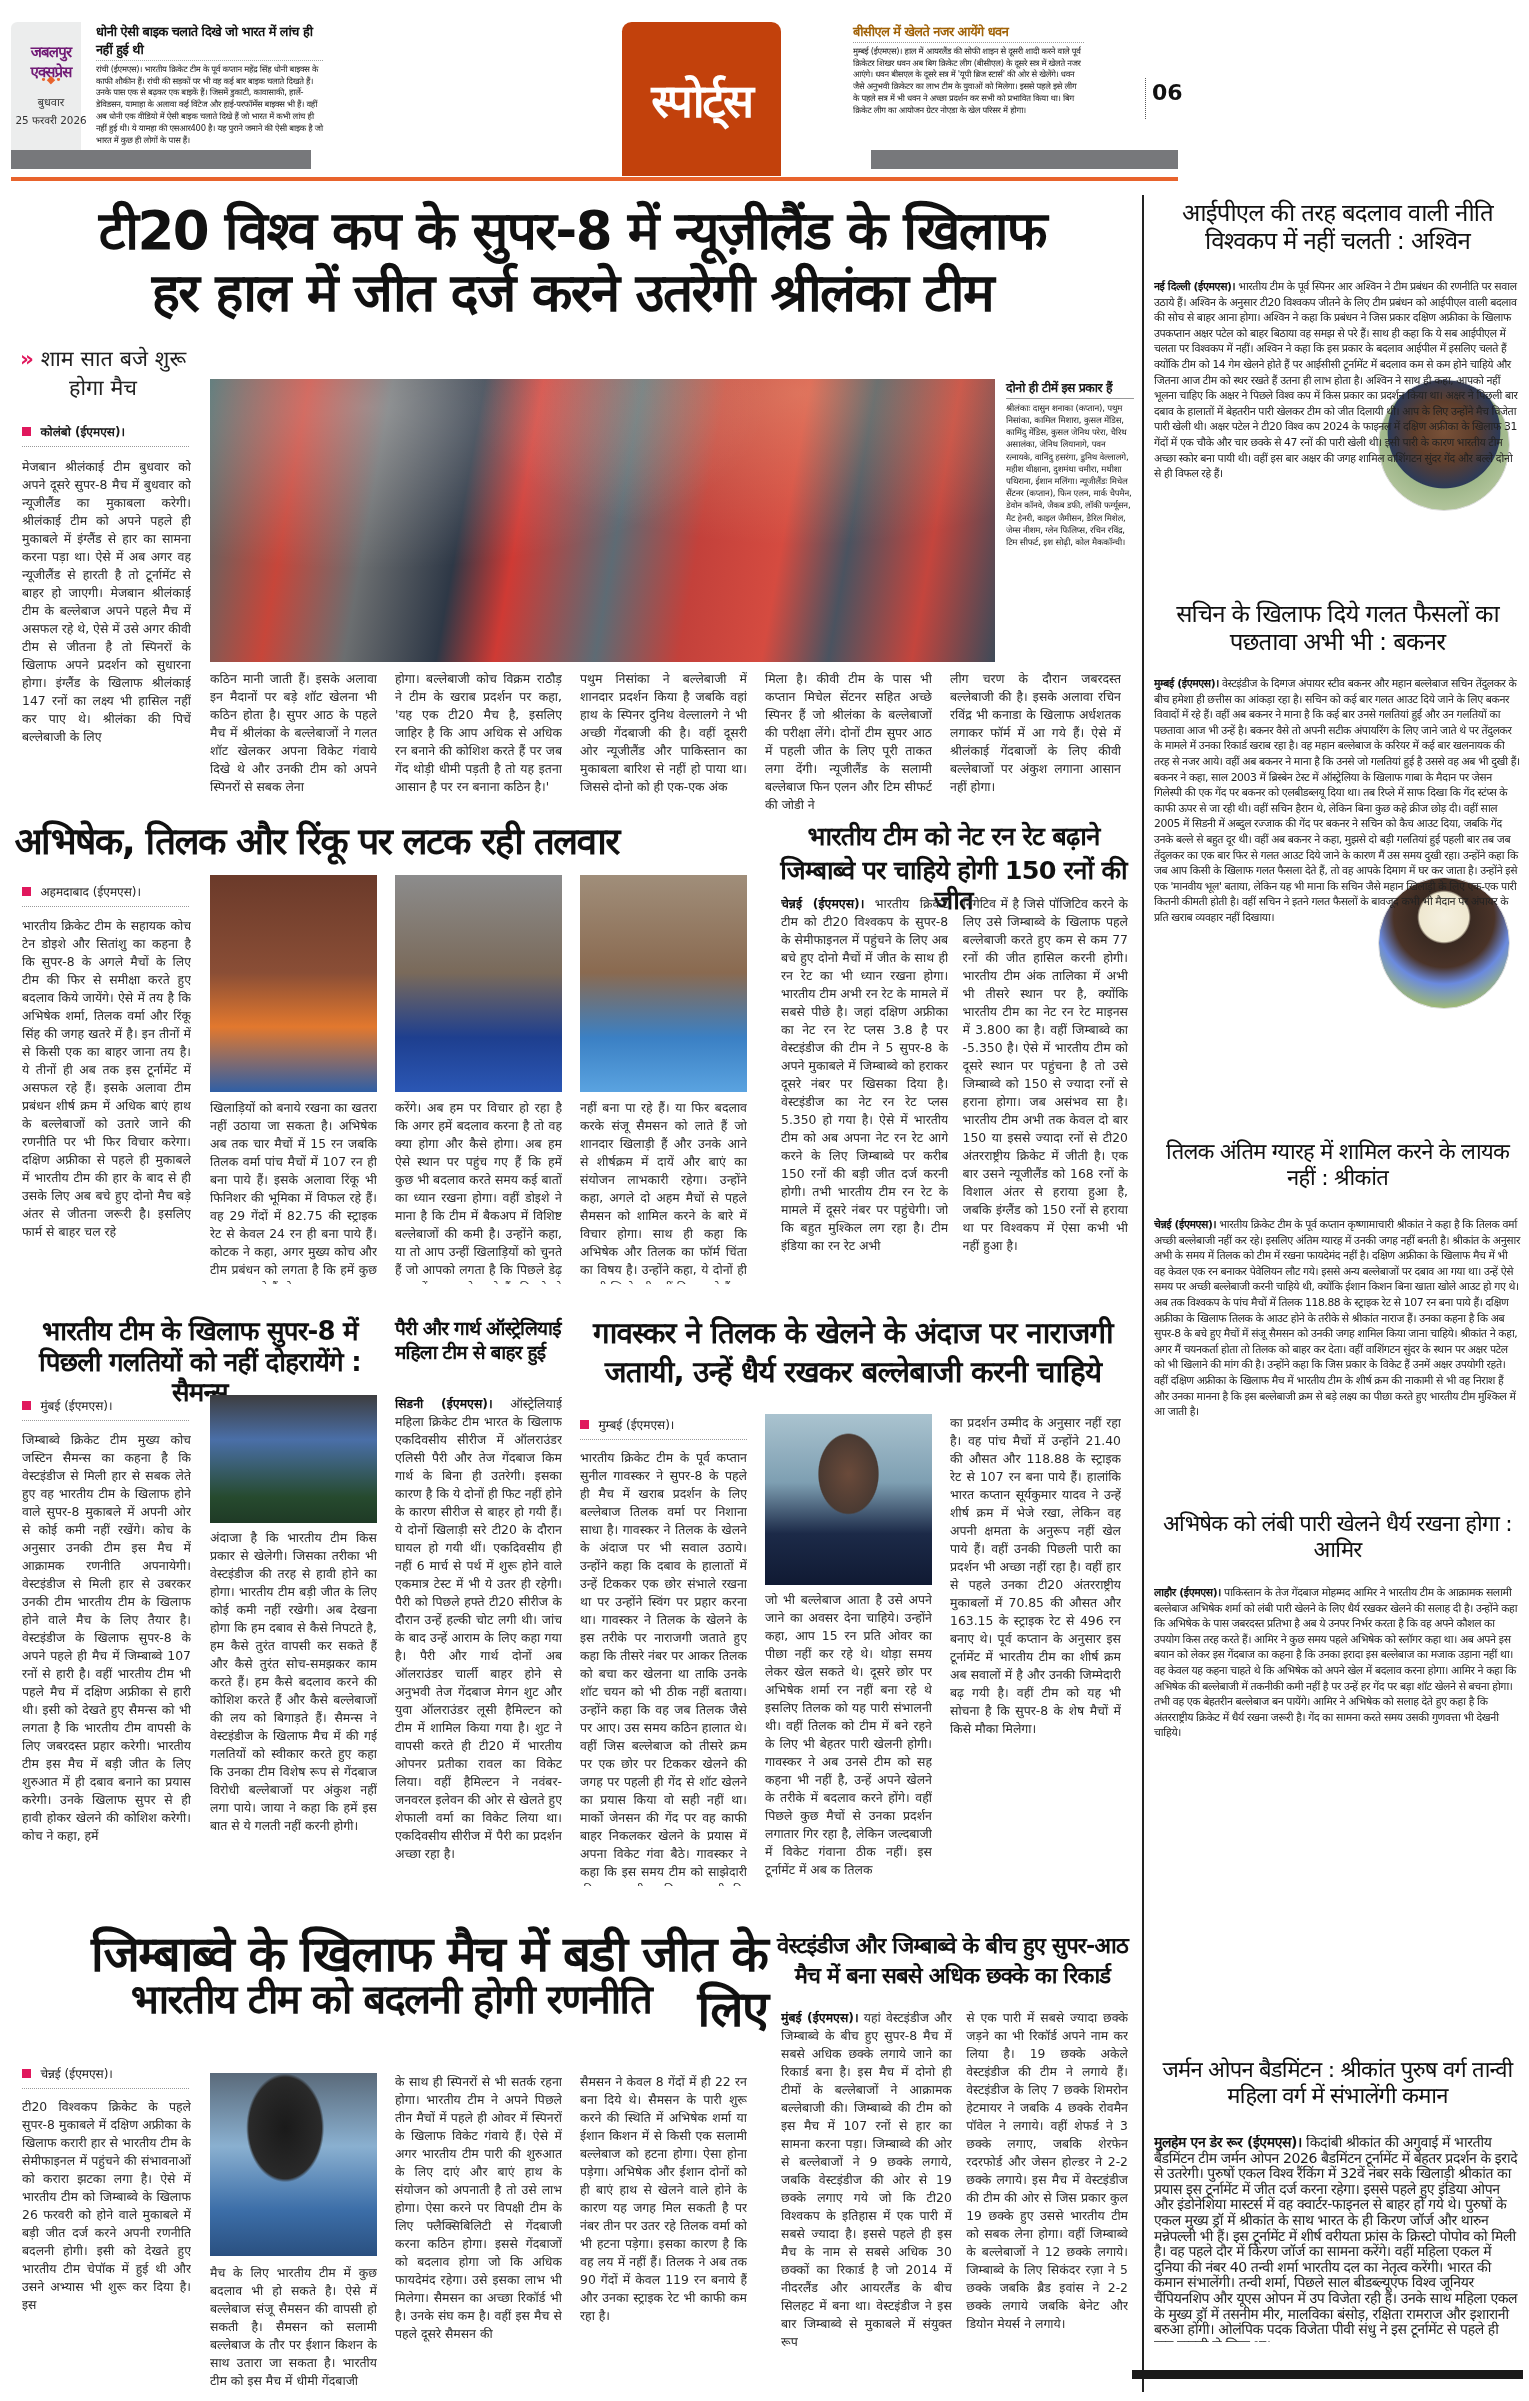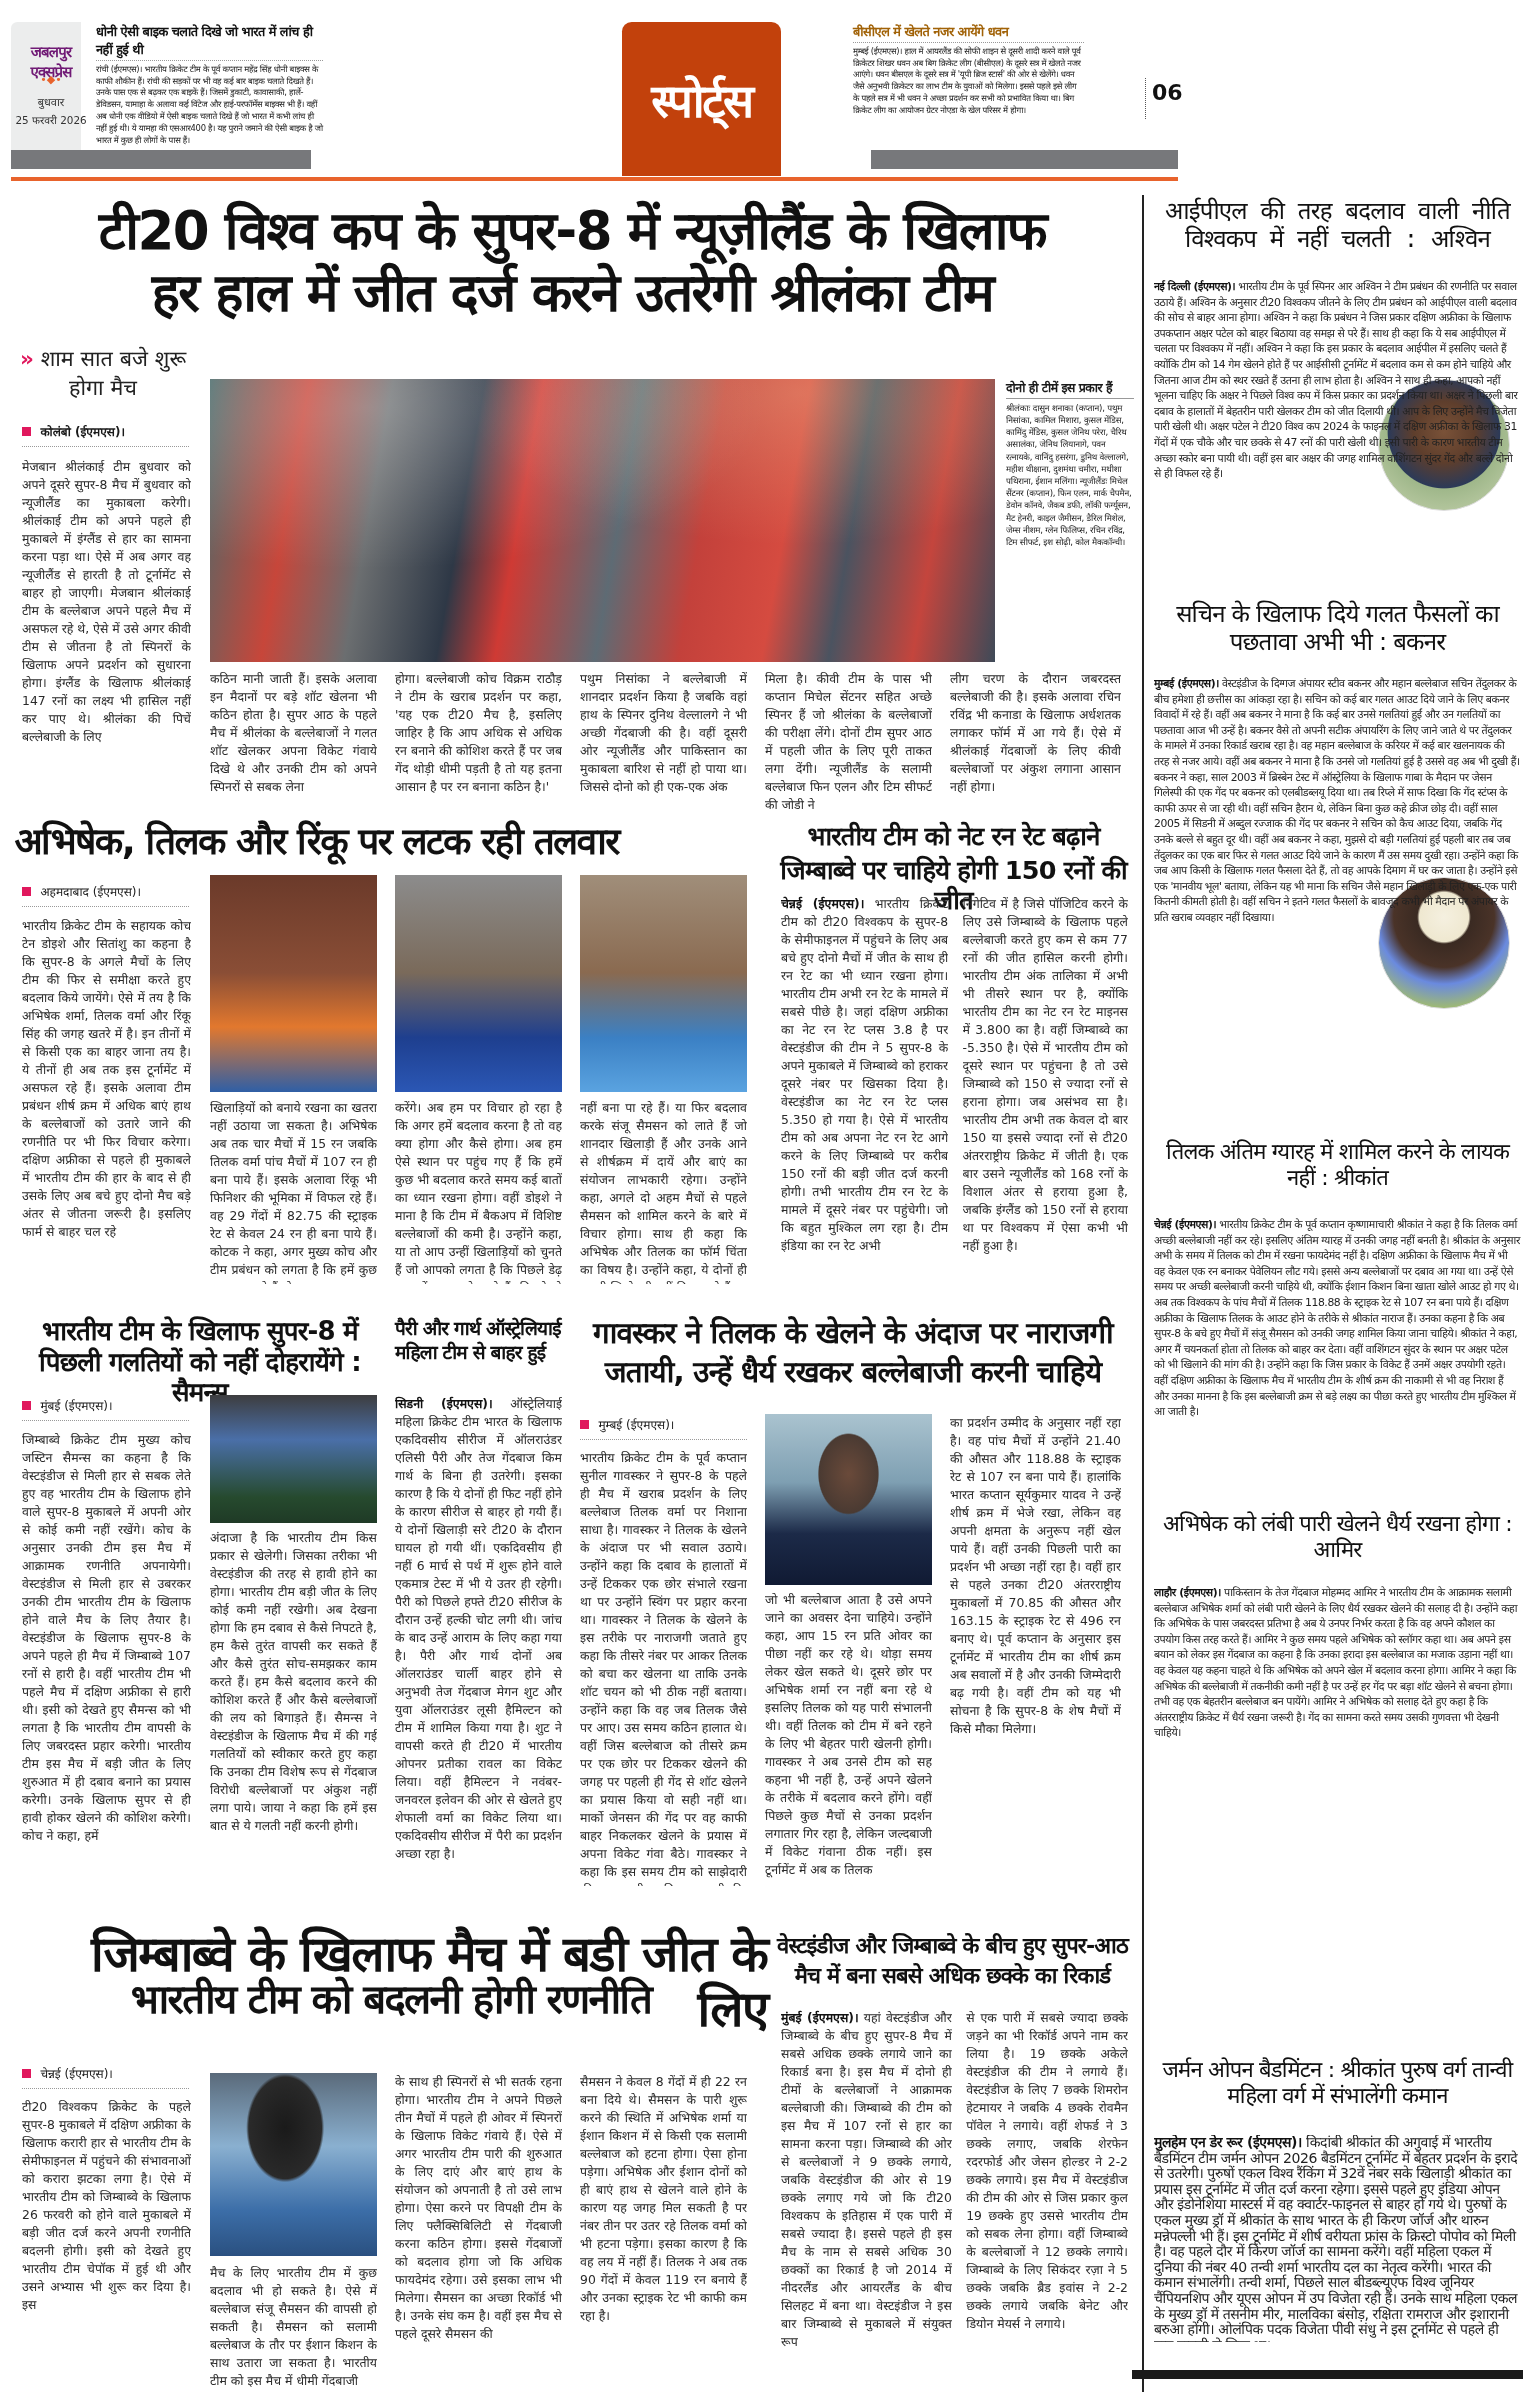--- a/index.html
+++ b/index.html
@@ -135,21 +135,21 @@
 
 <div class="abs hl-light" style="left:769px;top:1933px;width:367px;font-size:22px;font-weight:bold;">वेस्टइंडीज और जिम्बाब्वे के बीच हुए सुपर-आठ</div>
 <div class="abs hl-light" style="left:769px;top:1963px;width:367px;font-size:22px;font-weight:bold;">मैच में बना सबसे अधिक छक्के का रिकार्ड</div>
 <div class="abs" style="left:781px;top:2009px;width:347px;">
   <div class="cols">
     <p style="height:379px;overflow:hidden;"><b class="dl">मुंबई (ईएमएस)।</b> <span>यहां वेस्टइंडीज और जिम्बाब्वे के बीच हुए सुपर-8 मैच में सबसे अधिक छक्के लगाये जाने का रिकार्ड बना है। इस मैच में दोनो ही टीमों के बल्लेबाजों ने आक्रामक बल्लेबाजी की। जिम्बाब्वे की टीम को इस मैच में 107 रनों से हार का सामना करना पड़ा। जिम्बाब्वे की ओर से बल्लेबाजों ने 9 छक्के लगाये, जबकि वेस्टइंडीज की ओर से 19 छक्के लगाए गये जो कि टी20 विश्वकप के इतिहास में एक पारी में सबसे ज्यादा है। इससे पहले ही इस मैच के नाम से सबसे अधिक 30 छक्कों का रिकार्ड है जो 2014 में नीदरलैंड और आयरलैंड के बीच सिलहट में बना था। वेस्टइंडीज ने इस बार जिम्बाब्वे से मुकाबले में संयुक्त रूप</span></p>
     <p style="height:379px;overflow:hidden;">से एक पारी में सबसे ज्यादा छक्के जड़ने का भी रिकॉर्ड अपने नाम कर लिया है। 19 छक्के अकेले वेस्टइंडीज की टीम ने लगाये हैं। वेस्टइंडीज के लिए 7 छक्के शिमरोन हेटमायर ने जबकि 4 छक्के रोवमैन पॉवेल ने लगाये। वहीं शेफर्ड ने 3 छक्के लगाए, जबकि शेरफेन रदरफोर्ड और जेसन होल्डर ने 2-2 छक्के लगाये। इस मैच में वेस्टइंडीज की टीम की ओर से जिस प्रकार कुल 19 छक्के हुए उससे भारतीय टीम को सबक लेना होगा। वहीं जिम्बाब्वे के बल्लेबाजों ने 12 छक्के लगाये। जिम्बाब्वे के लिए सिकंदर रज़ा ने 5 छक्के जबकि ब्रैड इवांस ने 2-2 छक्के लगाये जबकि बेनेट और डियोन मेयर्स ने लगाये।</p>
   </div>
 </div>
 
-<div class="abs hl-light" style="left:1154px;top:199px;width:367px;font-size:24px;font-family:Liberation Mono, monospace;">आईपीएल की तरह बदलाव वाली नीति विश्वकप में नहीं चलती : अश्विन</div>
+<div class="abs hl-light" style="left:1154px;top:199px;width:367px;font-size:24px;">आईपीएल की तरह बदलाव वाली नीति विश्वकप में नहीं चलती : अश्विन</div>
 <div class="abs" style="left:1378px;top:379px;width:132px;height:132px;border-radius:50%;background:radial-gradient(circle at 50% 40%,#7a5238 0%,#5e3e2c 30%,#2c3a58 55%,#9fb78a 56%,#c8d4b0 100%);border:1.6px solid #ddd;"></div>
 <div class="abs" style="left:1154px;top:279px;width:367px;font-size:10.8px;line-height:15.6px;letter-spacing:-0.4px;color:#222;height:307px;overflow:hidden;">
   <b class="dl">नई दिल्ली (ईएमएस)।</b>
   <span>भारतीय टीम के पूर्व स्पिनर आर अश्विन ने टीम प्रबंधन की रणनीति पर सवाल उठाये हैं। अश्विन के अनुसार टी20 विश्वकप जीतने के लिए टीम प्रबंधन को आईपीएल वाली बदलाव की सोच से बाहर आना होगा। अश्विन ने कहा कि प्रबंधन ने जिस प्रकार दक्षिण अफ्रीका के खिलाफ उपकप्तान अक्षर पटेल को बाहर बिठाया वह समझ से परे हैं। साथ ही कहा कि ये सब आईपीएल में चलता पर विश्वकप में नहीं। अश्विन ने कहा कि इस प्रकार के बदलाव आईपील में इसलिए चलते हैं क्योंकि टीम को 14 गेम खेलने होते हैं पर आईसीसी टूर्नामेंट में बदलाव कम से कम होने चाहिये और जितना आज टीम को स्थर रखते हैं उतना ही लाभ होता है। अश्विन ने साथ ही कहा, आपको नहीं भूलना चाहिए कि अक्षर ने पिछले विश्व कप में किस प्रकार का प्रदर्शन किया था। अक्षर ने पिछली बार दबाव के हालातों में बेहतरीन पारी खेलकर टीम को जीत दिलायी थी। आप के लिए उन्होंने मैच विजेता पारी खेली थी। अक्षर पटेल ने टी20 विश्व कप 2024 के फाइनल में दक्षिण अफ्रीका के खिलाफ 31 गेंदों में एक चौके और चार छक्के से 47 रनों की पारी खेली थी। इसी पारी के कारण भारतीय टीम अच्छा स्कोर बना पायी थी। वहीं इस बार अक्षर की जगह शामिल वाशिंगटन सुंदर गेंद और बल्ले दोनो से ही विफल रहे हैं।</span>
 </div>
 
 <div class="abs hl-light" style="left:1154px;top:600px;width:367px;font-size:24px;">सचिन के खिलाफ दिये गलत फैसलों का पछतावा अभी भी : बकनर</div>
 <div class="abs" style="left:1378px;top:877px;width:132px;height:132px;border-radius:50%;background:radial-gradient(circle at 50% 30%,#f5f0e0 0%,#efe8d0 22%,#3a2a22 24%,#4a3328 45%,#6a8adf 60%,#a8c260 85%);border:1.6px solid #ddd;"></div>
 <div class="abs" style="left:1154px;top:676px;width:367px;font-size:10.8px;line-height:15.6px;letter-spacing:-0.4px;color:#222;height:450px;overflow:hidden;">
   <b class="dl">मुम्बई (ईएमएस)।</b>

